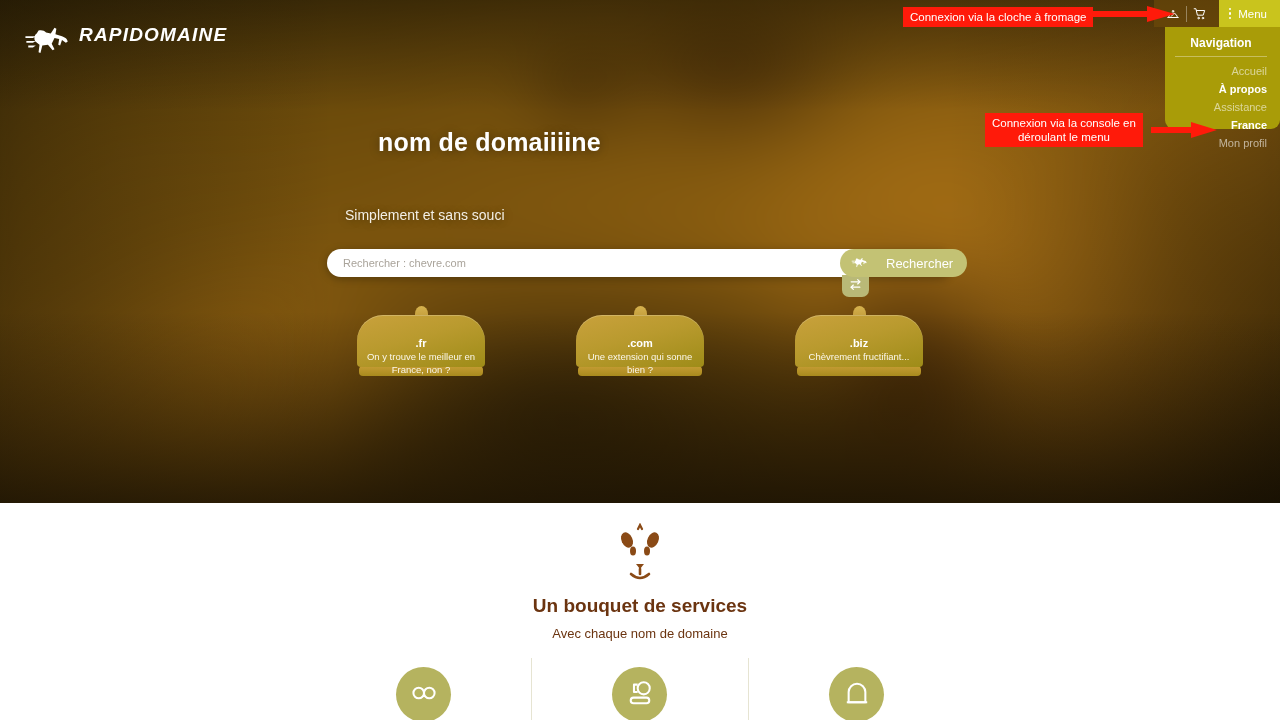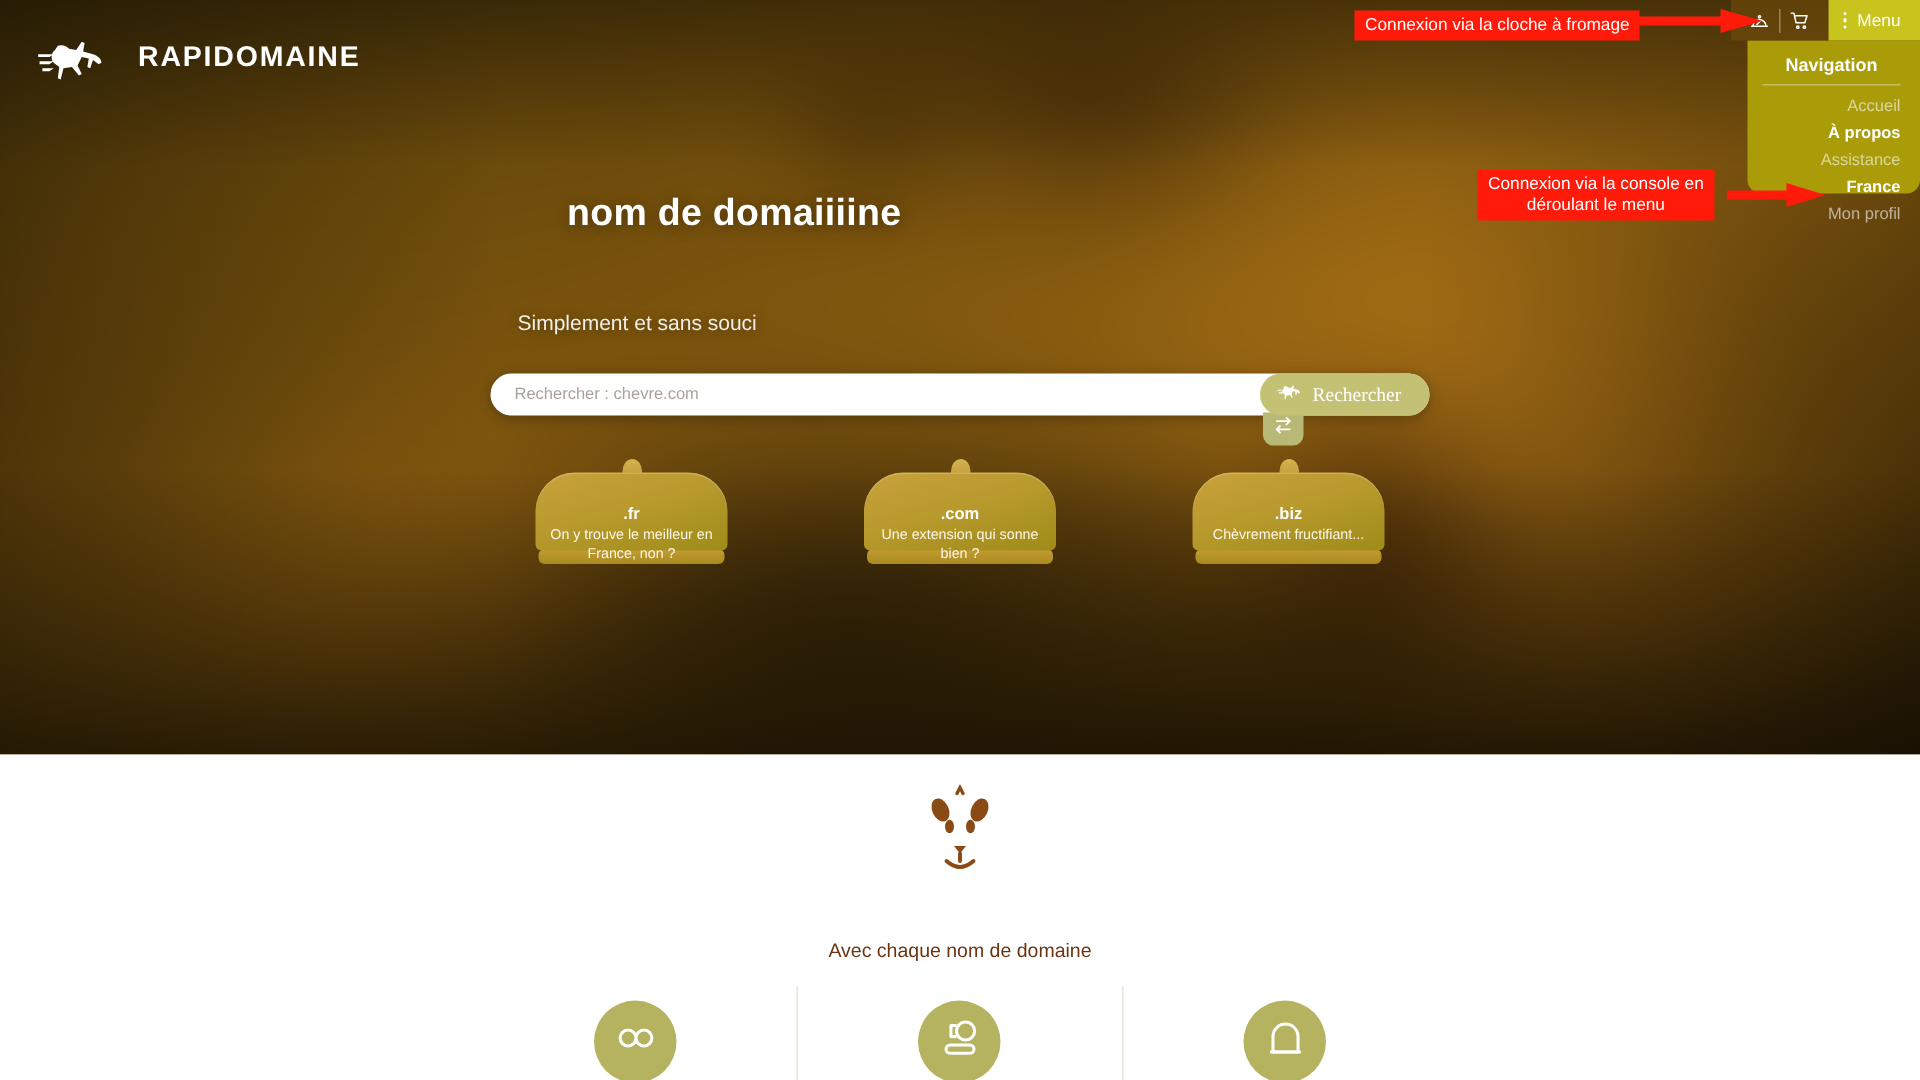--- a/index.html
+++ b/index.html
@@ -37,22 +37,23 @@
   .hero-vignette {
     position: absolute; inset: 0;
     background:
       linear-gradient(180deg, rgba(20,14,3,.45) 0%, rgba(20,14,3,0) 22%, rgba(20,14,3,0) 62%, rgba(16,11,2,.72) 100%),
       linear-gradient(90deg, rgba(20,14,3,.40) 0%, rgba(20,14,3,0) 26%, rgba(20,14,3,0) 74%, rgba(20,14,3,.22) 100%);
   }
 
   
   .logo {
     position: absolute; left: 24px; top: 24px;
-    display: flex; align-items: center; gap: 22px;
+    display: flex; align-items: flex-start; gap: 9px;
     z-index: 6;
+    font-style: italic;
   }
   .logo-mark { width: 46px; height: 30px; display: block; }
   .logo-text {
     color: #fff; font-size: 19px; font-weight: 700;
     letter-spacing: 1.2px;
   }
 
   
   .topbar {
     position: absolute; right: 0; top: 0;
@@ -141,24 +142,23 @@
   .search-field input {
     border: 0; outline: 0; width: 100%;
     font-family: inherit; font-size: 11px; color: #555;
     background: transparent;
   }
   .search-field input::placeholder { color: #a9a39a; }
   .search-btn {
     position: absolute; left: 513px; top: 0;
     height: 28px; min-width: 113px;
     background: #c3c274; border-radius: 14px;
-    display: flex; align-items: center; gap: 7px;
+    display: flex; align-items: center; gap: 18px;
     padding: 0 14px 0 11px;
     cursor: pointer;
-    font-family: Liberation Serif, serif;
   }
   .search-btn .lbl { color: #fff; font-size: 13px; font-weight: 400; }
   .swap-btn {
     position: absolute; left: 515px; top: 26px;
     width: 27px; height: 22px;
     background: #b9b977; border-radius: 0 0 7px 7px;
     display: flex; align-items: center; justify-content: center;
     cursor: pointer;
   }
 
@@ -363,20 +363,21 @@
         <path d="M33 6 L35 2 L37 6" stroke-width="2.2"></path>
         <ellipse cx="22" cy="17" rx="5.5" ry="8" transform="rotate(-25 22 17)" fill="#8a4a16" stroke="none"></ellipse>
         <ellipse cx="48" cy="17" rx="5.5" ry="8" transform="rotate(25 48 17)" fill="#8a4a16" stroke="none"></ellipse>
         <ellipse cx="28" cy="28" rx="3" ry="4.5" fill="#8a4a16" stroke="none"></ellipse>
         <ellipse cx="42" cy="28" rx="3" ry="4.5" fill="#8a4a16" stroke="none"></ellipse>
         <path d="M31 41 h8 l-4 5 z" fill="#8a4a16" stroke="none"></path>
         <path d="M35 46 v5"></path>
         <path d="M26 51 q9 8 18 0"></path>
       </svg>
     </span>
+    <h2 class="svc-title">Un bouquet de services</h2>
     <div class="svc-sub">Avec chaque nom de domaine</div>
 
     <div class="svc-divider" style="left:531px"></div>
     <div class="svc-divider" style="left:748px"></div>
 
     <div class="svc-cols">
       <div class="svc-col" style="left:315px">
         <div class="svc-circle">
           <span>
             <svg width="30" height="18" viewBox="0 0 34 18" fill="none" stroke="#ffffff" stroke-width="2.3">

